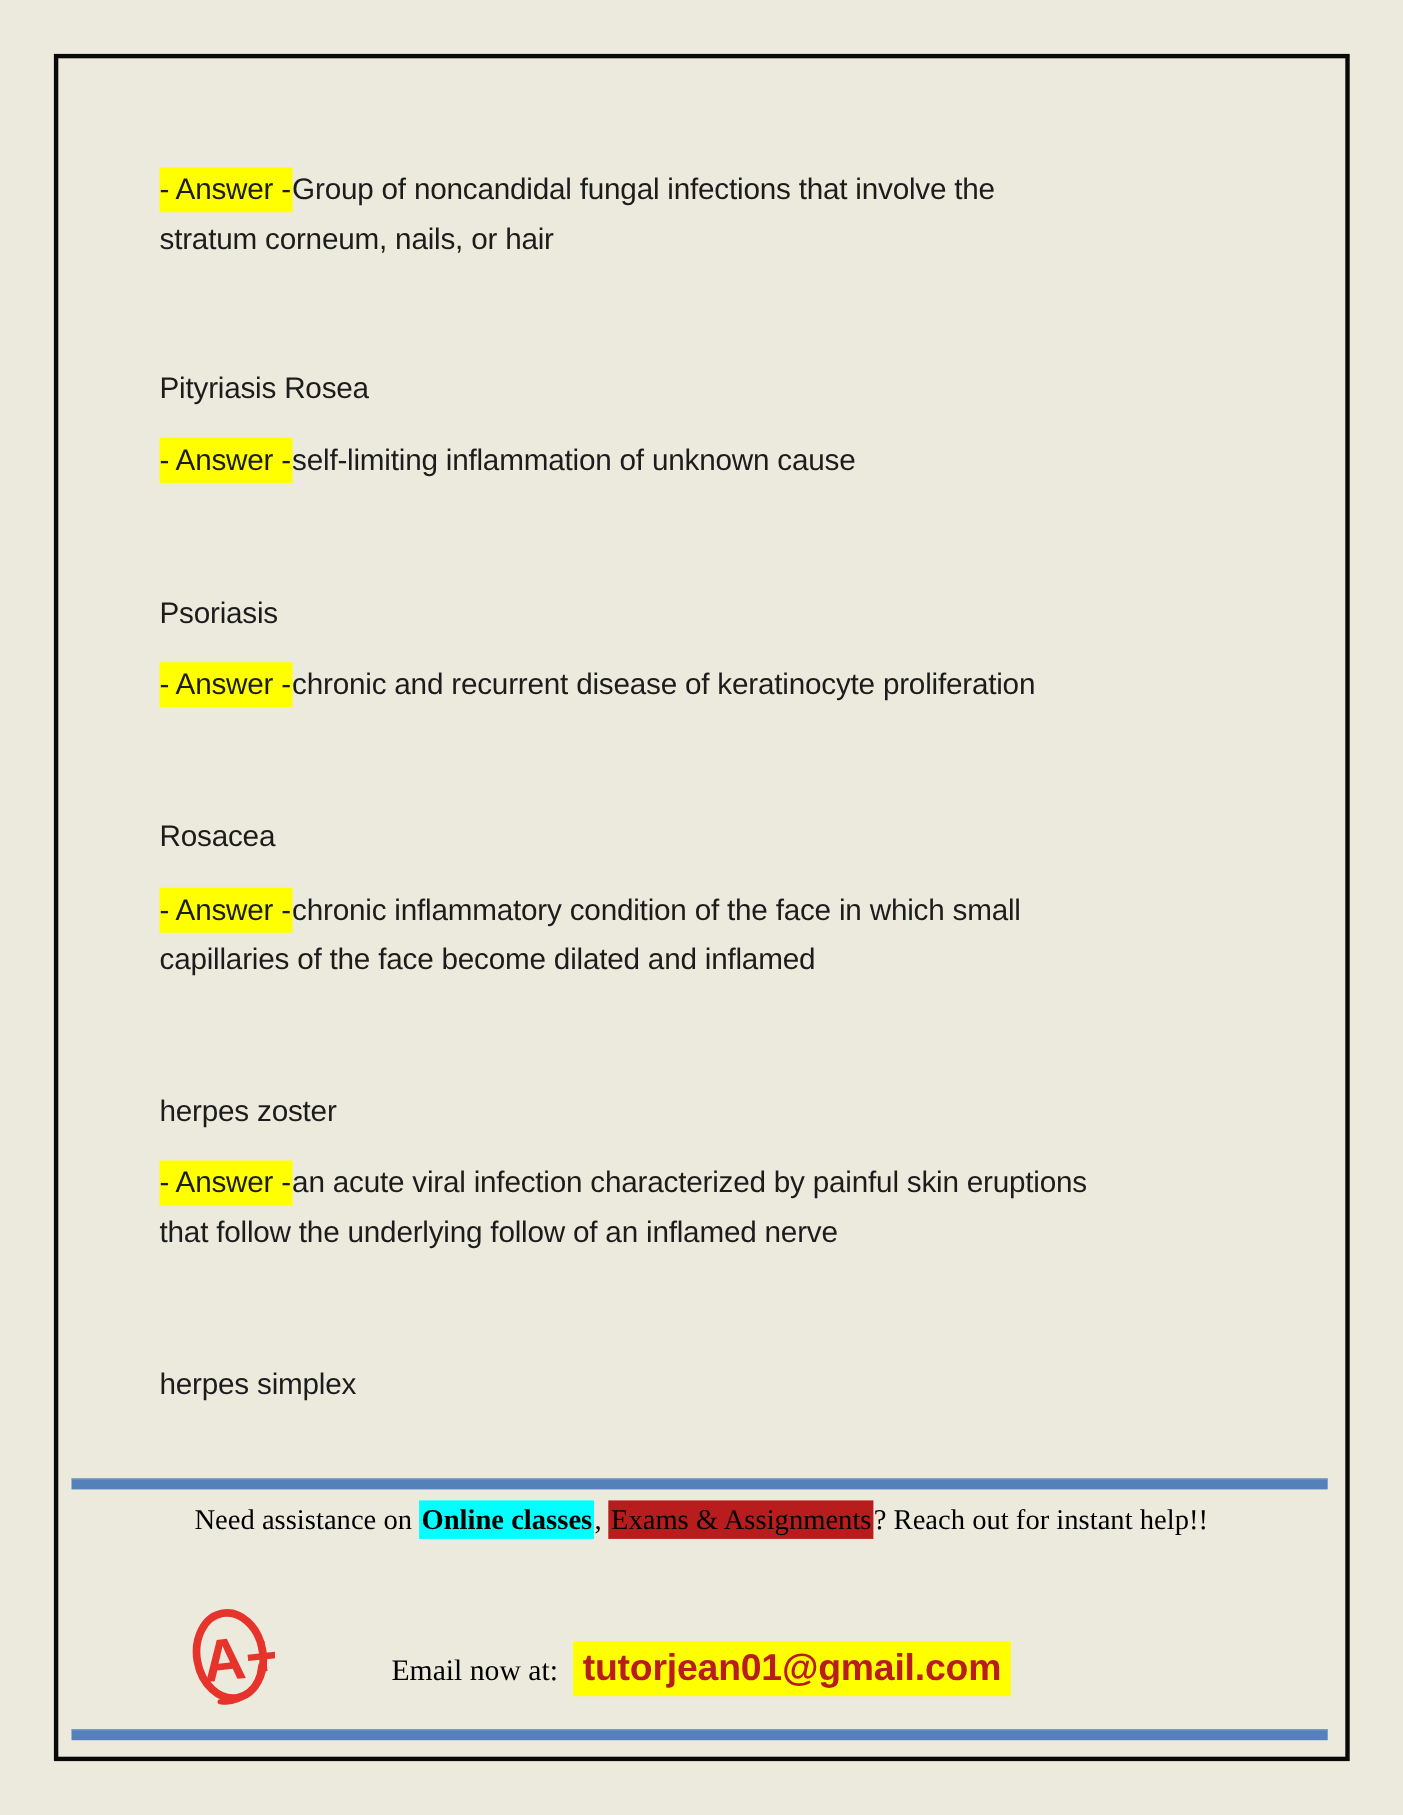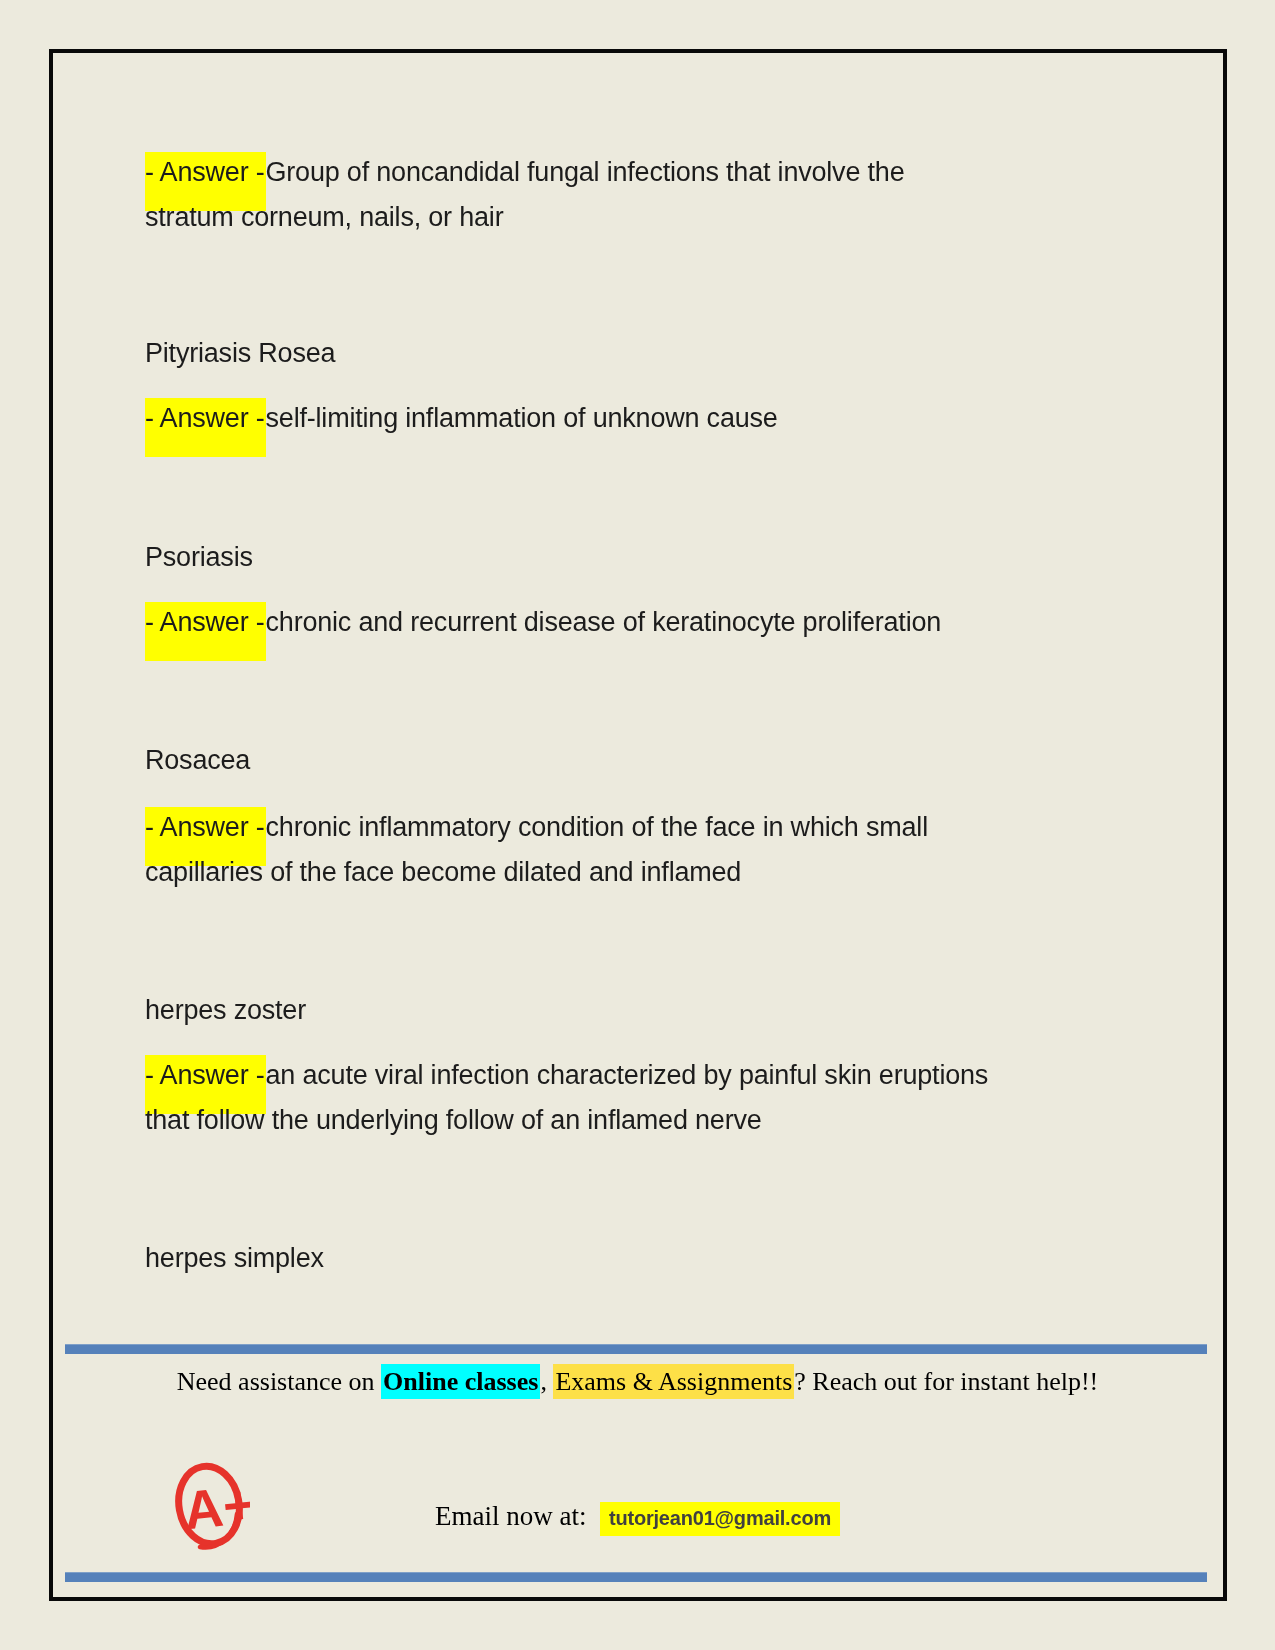--- a/index.html
+++ b/index.html
@@ -9,41 +9,41 @@
   }
   .frame{
     position:absolute;left:49px;top:49px;width:1178px;height:1552px;
     border:4px solid #090909;box-sizing:border-box;background:transparent;
   }
   
   .line{
     position:absolute;left:145px;font-size:27px;line-height:44px;
     color:#1C1C1C;letter-spacing:-0.2px;white-space:nowrap;
   }
-  .hl-y-body{background:#FFFF00;padding:5px 1px 24px 0;}
+  .hl-y-body{background:#FFFF00;padding:5px 1px 6px 0;}
   
   .divider{position:absolute;left:65px;width:1142px;background:#5581BA;border-top:1px solid #7FA0C8;}
   .d-top{top:1344px;height:9px;}
   .d-bottom{top:1572px;height:9px;}
   
   .serif-line{
     position:absolute;left:53px;width:1169px;text-align:center;
     font-family:"Liberation Serif",serif;font-size:26px;line-height:34px;color:#000;
     white-space:nowrap;
   }
   .f1{top:1365px;}
   .f2{top:1397px;}
   .conf{top:1464px;font-size:27px;line-height:36px;}
   .email-row{top:1494px;font-size:27px;line-height:44px;}
   .hl-y{background:#FFFF00;padding:3px 2px;}
   .hl-c{background:#00FFFF;padding:3px 2px;font-weight:bold;}
-  .hl-g{background:#fde047;padding:3px 2px;text-align:center;}
+  .hl-g{background:#b91c1c;padding:3px 2px;text-align:center;}
   .email{
-    font-family:"Liberation Sans",sans-serif;font-weight:bold;font-size:20px;
-    background:#FFFF00;padding:5px 9px 7px 9px;color:#404040;letter-spacing:-0.2px;
+    font-family:"Liberation Sans",sans-serif;font-weight:bold;font-size:34px;
+    background:#FFFF00;padding:5px 9px 7px 9px;color:#b91c1c;letter-spacing:-0.2px;
   }
   .logo{position:absolute;left:170px;top:1460px;width:80px;height:96px;}
 </style>
 </head>
 <body>
 
 <div class="page">
   <div class="frame"></div>
 
   <div class="line" style="top:150px"><span class="hl-y-body">- Answer -</span><span>Group of noncandidal fungal infections that involve the</span></div>

